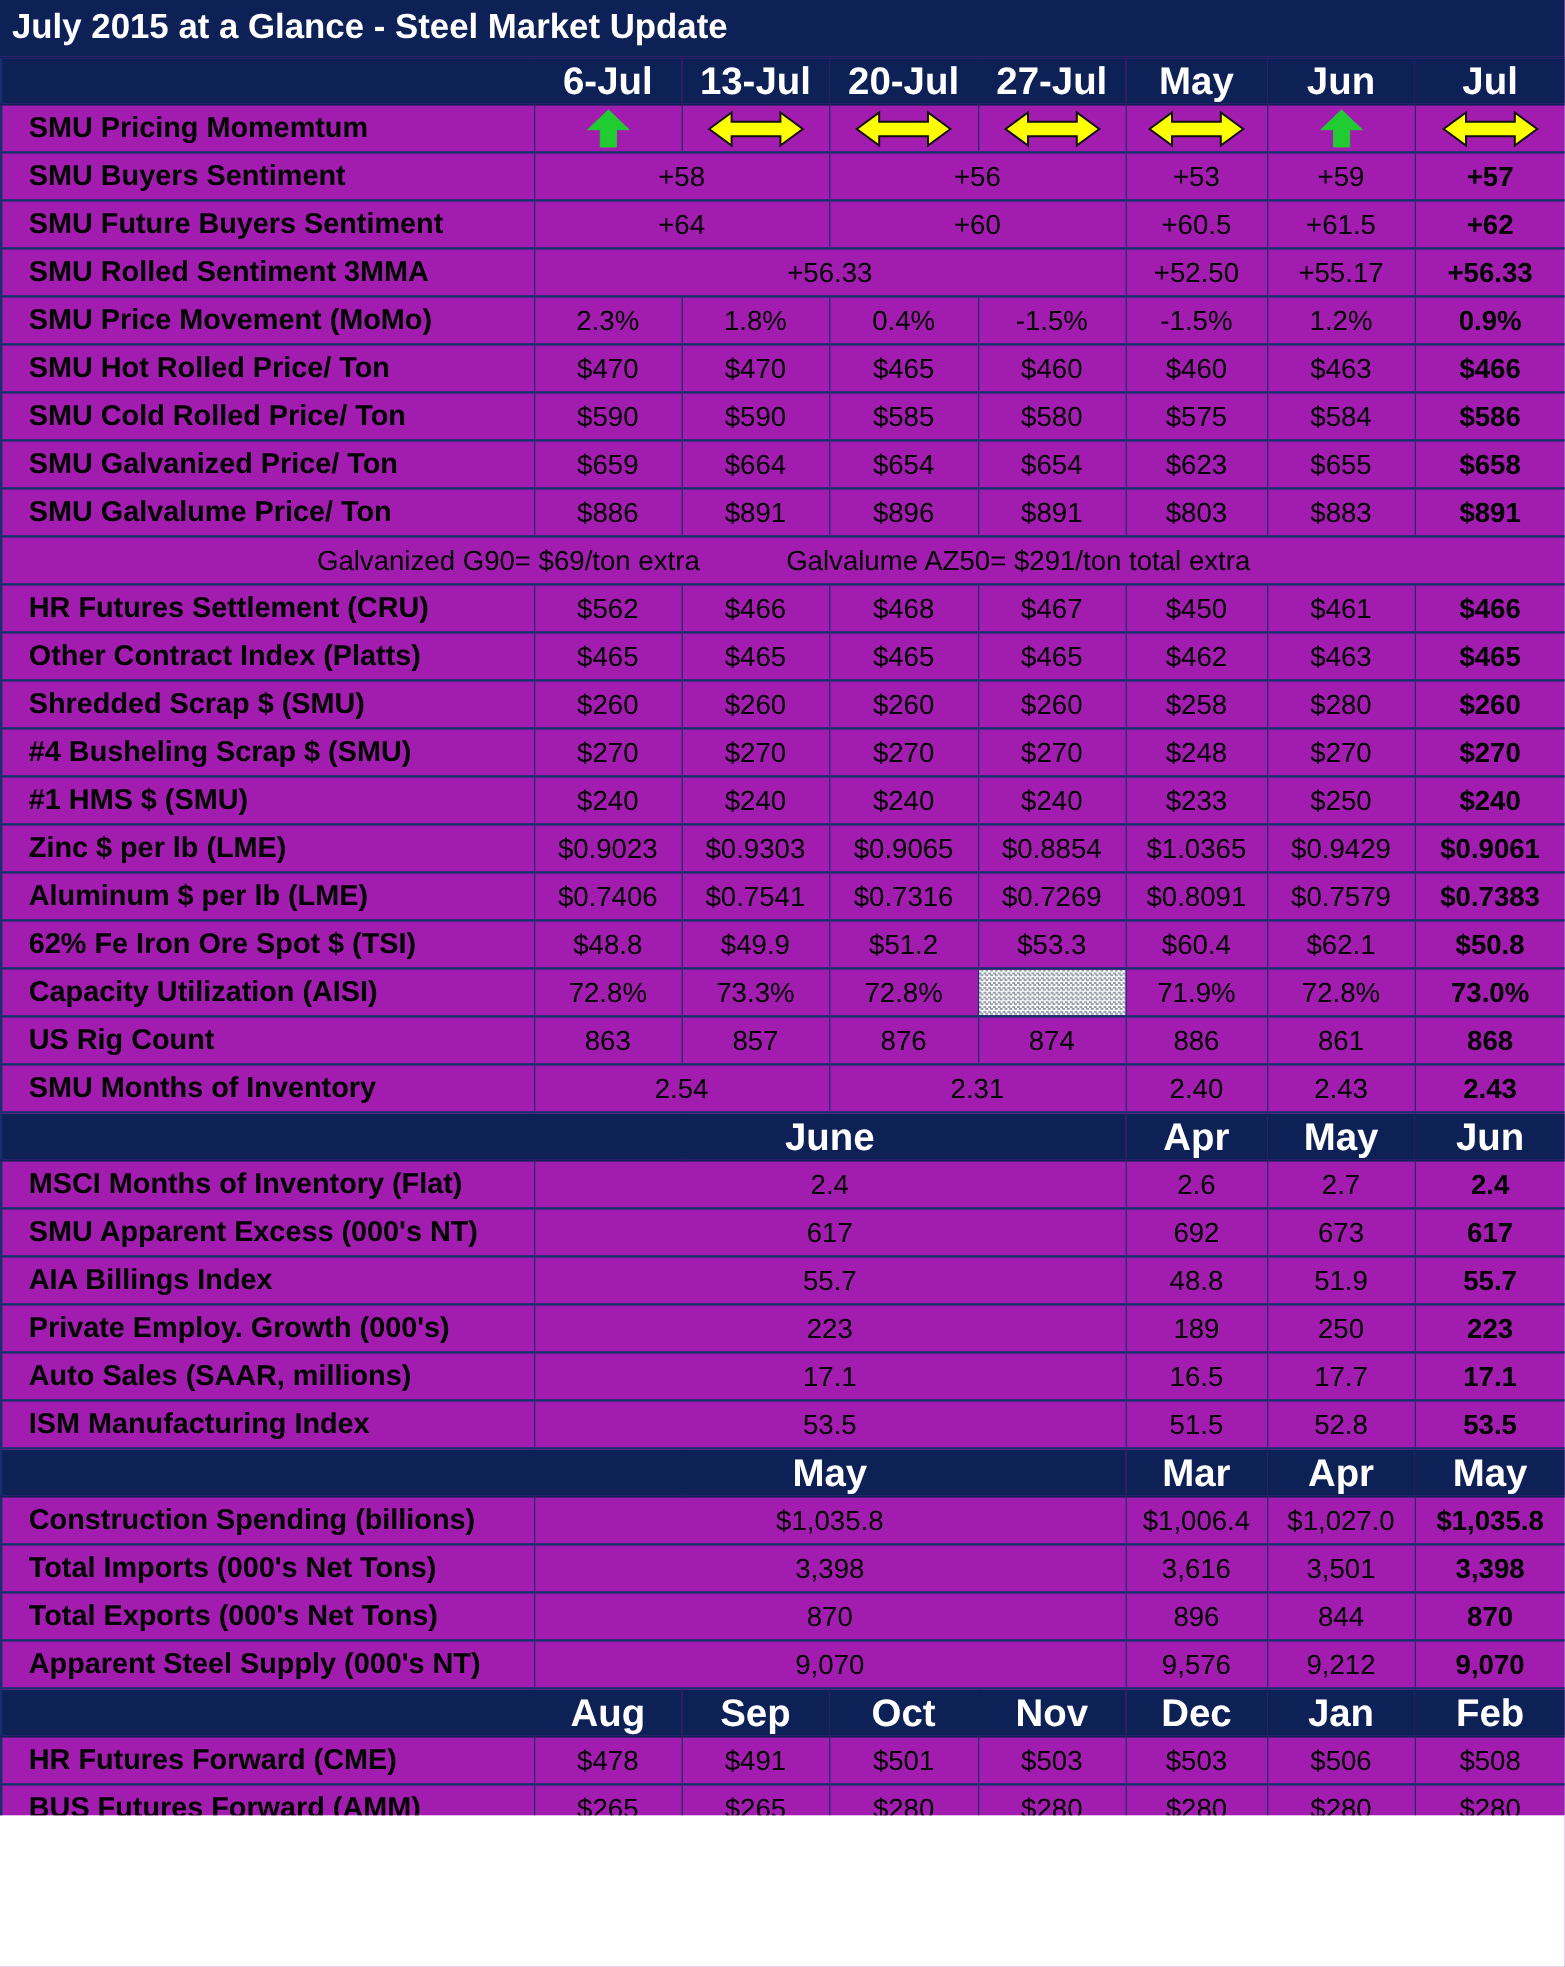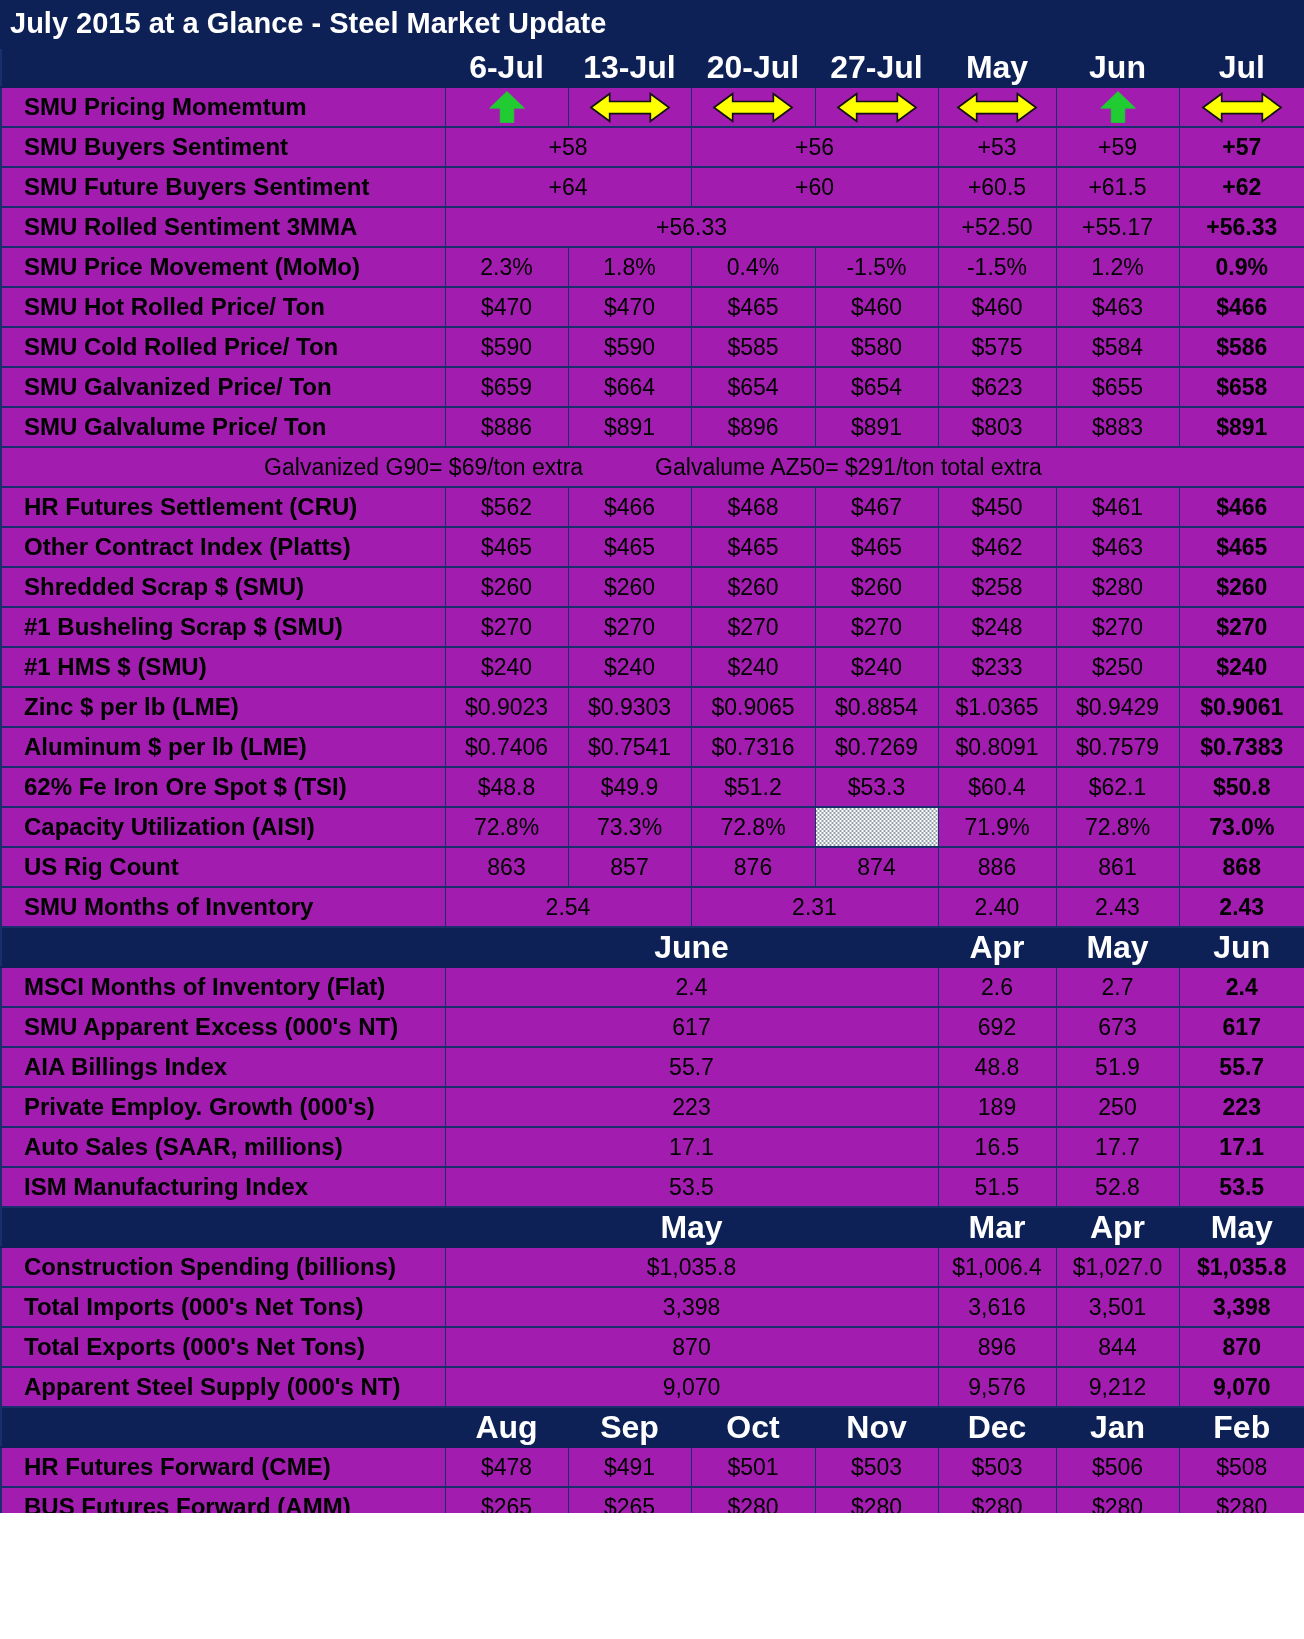--- a/index.html
+++ b/index.html
@@ -215,21 +215,21 @@
           <td class="lab">Shredded Scrap $ (SMU)</td>
           <td>$260</td>
           <td>$260</td>
           <td>$260</td>
           <td>$260</td>
           <td class="grp">$258</td>
           <td>$280</td>
           <td class="bold">$260</td>
         </tr>
         <tr class="data">
-          <td class="lab">#1 Busheling Scrap $ (SMU)</td>
+          <td class="lab">#4 Busheling Scrap $ (SMU)</td>
           <td>$270</td>
           <td>$270</td>
           <td>$270</td>
           <td>$270</td>
           <td class="grp">$248</td>
           <td>$270</td>
           <td class="bold">$270</td>
         </tr>
         <tr class="data">
           <td class="lab">#1 HMS $ (SMU)</td>

